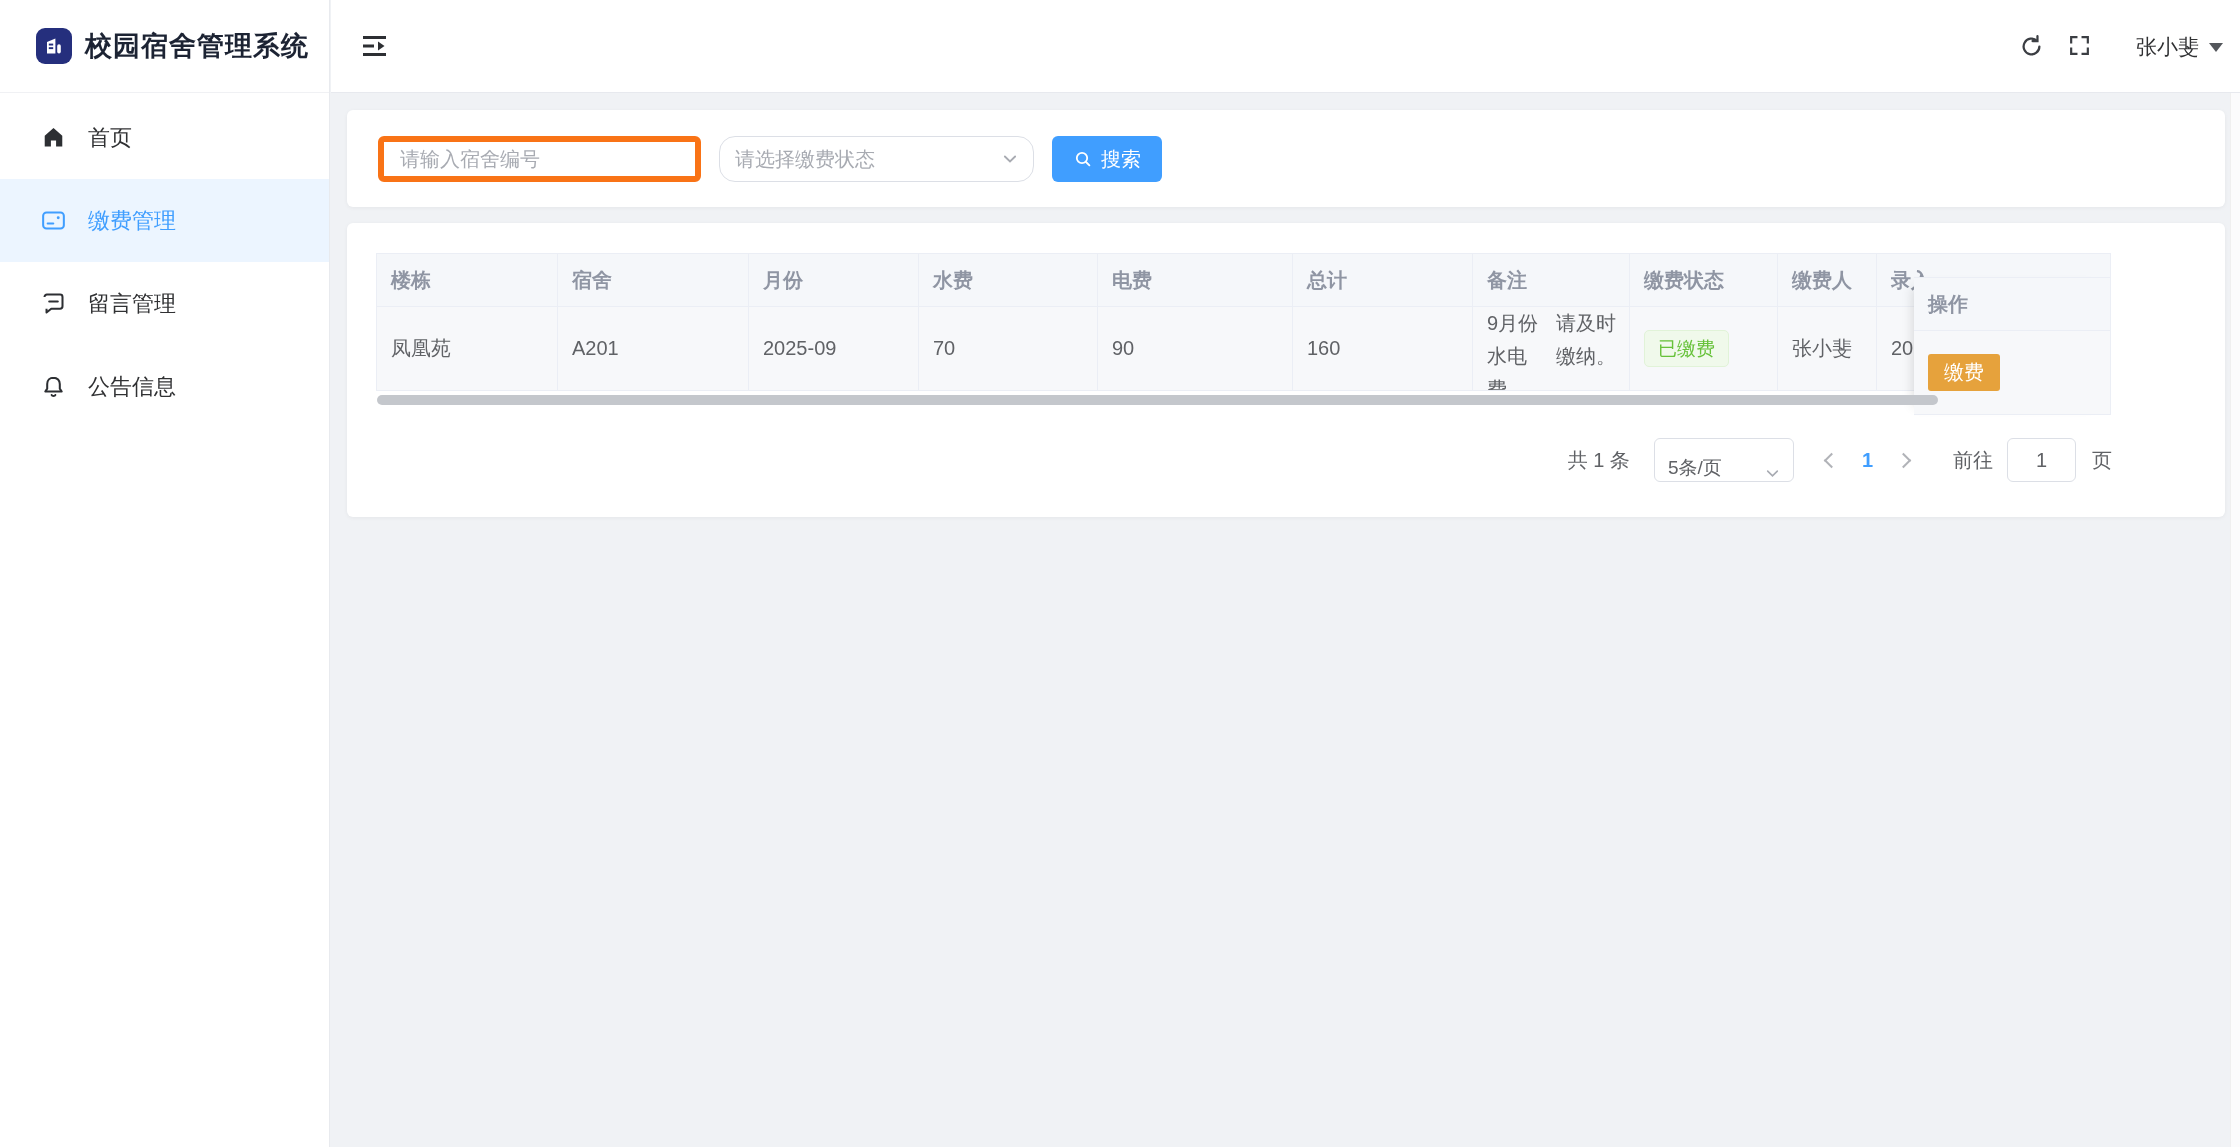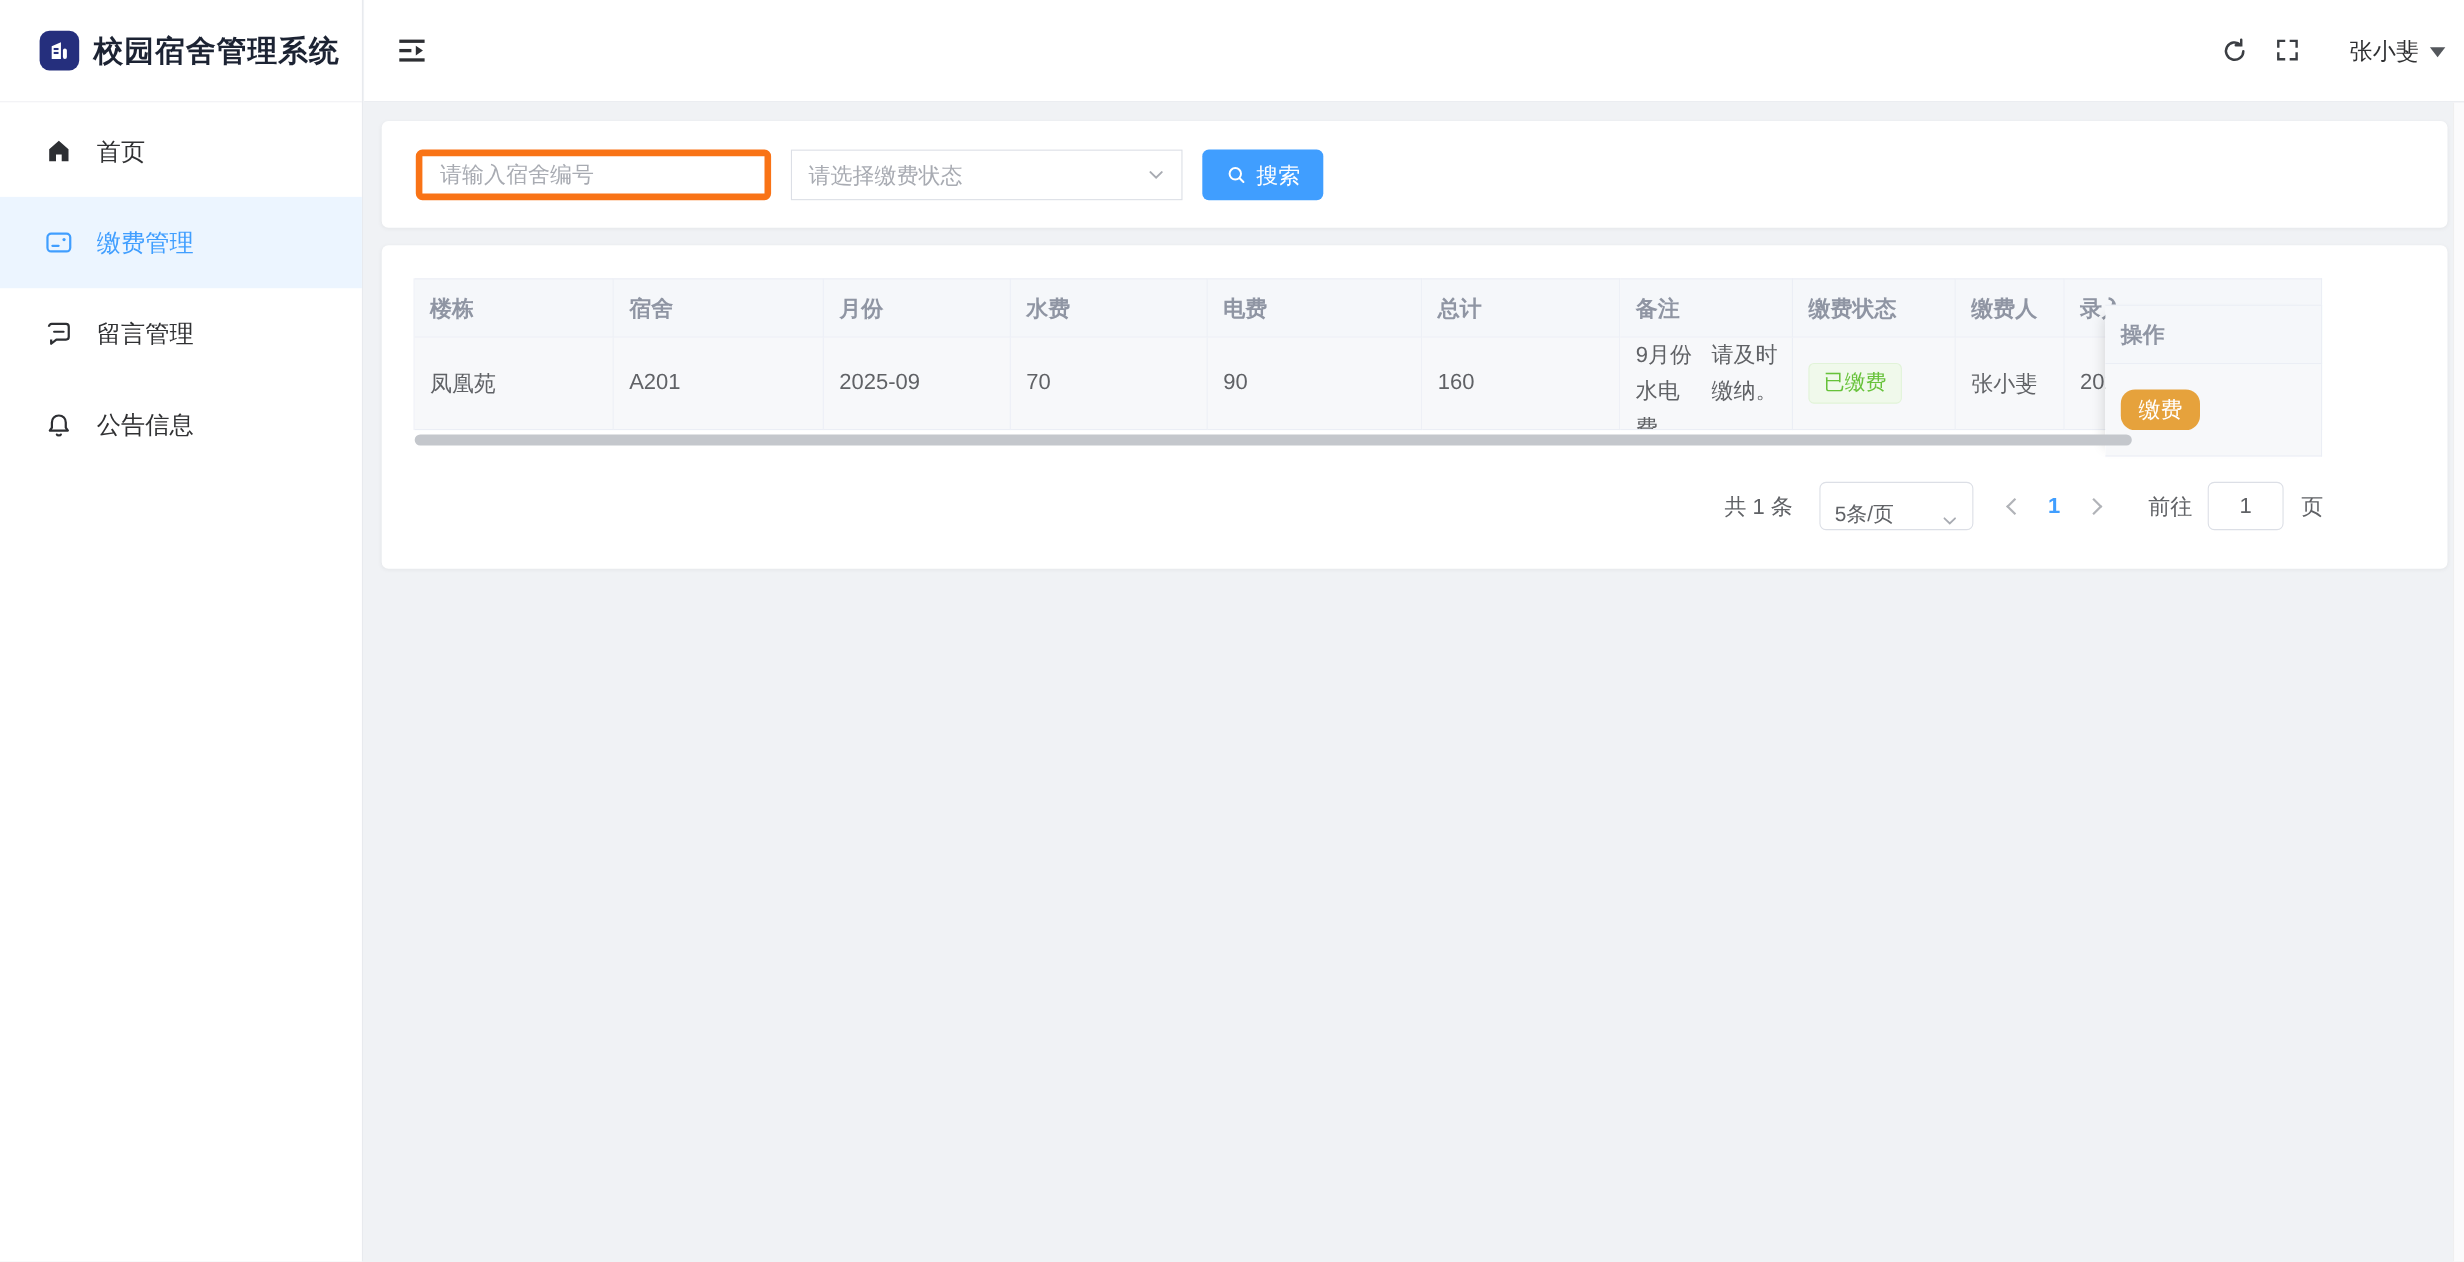--- a/index.html
+++ b/index.html
@@ -26,37 +26,37 @@
   .userbox { display:flex; align-items:center; margin-left:42px; cursor:pointer; }
   .username { font-size:21px; color:#303133; }
   .caret-down { width:0; height:0; border:7px solid transparent; border-top:9px solid #54575c; margin-left:10px; margin-top:8px; }
 
   
   .card { position:absolute; background:#fff; border-radius:6px; box-shadow:0 1px 4px rgba(0,0,0,0.05); }
   .search-card { left:347px; top:110px; width:1878px; height:97px; }
   .search-row { display:flex; align-items:center; padding:26px 0 0 31px; }
   .text-input { width:323px; height:46px; border:6px solid #f97316; border-radius:6px; font-size:20px; padding:5px 16px; color:#606266; outline:none; font-family:inherit; }
   .text-input::placeholder { color:#a8abb2; }
-  .selectbox { width:356px; height:46px; border:1px solid #dcdfe6; border-radius:0; margin-left:18px; display:flex; align-items:center; justify-content:space-between; padding:0 15px; cursor:pointer; background:#fff; }
+  .selectbox { width:315px; height:46px; border:1px solid #dcdfe6; border-radius:16px; margin-left:18px; display:flex; align-items:center; justify-content:space-between; padding:0 15px; cursor:pointer; background:#fff; }
   .selectbox .ph { font-size:20px; color:#a8abb2; }
   .btn-primary { height:46px; margin-left:18px; padding:0 21px; background:#409eff; border:none; border-radius:6px; color:#fff; font-size:20px; display:flex; align-items:center; cursor:pointer; font-family:inherit; }
   .btn-primary .bi { margin-right:8px; display:flex; }
 
   
   .table-card { left:347px; top:223px; width:1878px; height:294px; }
   .table-wrap { position:absolute; left:29px; top:30px; width:1734px; border-left:1px solid #ebeef5; }
   .t-row { display:flex; }
   .th, .td { flex:none; display:flex; align-items:center; padding:0 10px 0 14px; border-right:1px solid #ebeef5; overflow:hidden; white-space:nowrap; }
   .th { height:54px; background:#f5f7fa; color:#8f95a3; font-weight:700; font-size:20px; border-top:1px solid #ebeef5; border-bottom:1px solid #ebeef5; }
   .td { height:84px; background:#f7f8fa; color:#606266; font-size:20px; border-bottom:1px solid #ebeef5; }
   .c0{width:181px}.c1{width:191px}.c2{width:170px}.c3{width:179px}.c4{width:195px}
   .c5{width:180px}.c6{width:157px}.c7{width:148px}.c8{width:99px}.c9{width:234px}
   .remark-cell { white-space:normal; line-height:33px; display:flex; flex-direction:row; justify-content:center; align-items:flex-start; }
   .tag-success { display:inline-block; padding:4px 13px; font-size:19px; color:#67c23a; background:#f0f9eb; border:1px solid #e1f3d8; border-radius:5px; line-height:27px;text-align:center; }
-  .btn-warning { padding:0 16px; height:37px; background:#e6a23c; border:none; border-radius:13px; color:#fff; font-size:20px; cursor:pointer; font-family:inherit; }
+  .btn-warning { padding:0 16px; height:37px; background:#e6a23c; border:none; border-radius:3px; color:#fff; font-size:20px; cursor:pointer; font-family:inherit; }
   .fixed-col { position:absolute; left:1537px; top:0; width:197px; box-shadow:-10px 0 12px -10px rgba(0,0,0,0.16);margin-top:24px; }
   .fixed-col .th, .fixed-col .td { width:197px; border-right:1px solid #ebeef5; }
   .hscroll-thumb { position:absolute; left:0; top:142px; width:1561px; height:10px; border-radius:5px; background:#c4c7cc; cursor:pointer; }
 
   
   .pagination { position:absolute; top:215px; right:113px; height:44px; display:flex; align-items:center; font-size:20px; color:#606266; }
   .pg-total { margin-right:24px; }
   .pg-size { width:140px; height:44px; border:1px solid #dcdfe6; border-radius:6px; display:flex; align-items:flex-end; justify-content:space-between; padding:0 13px; cursor:pointer; font-size:19px; color:#606266; background:#fff; }
   .pg-arrow { width:28px; display:flex; justify-content:center; align-items:center; cursor:pointer; }
   .pg-prev { margin-left:24px; }

